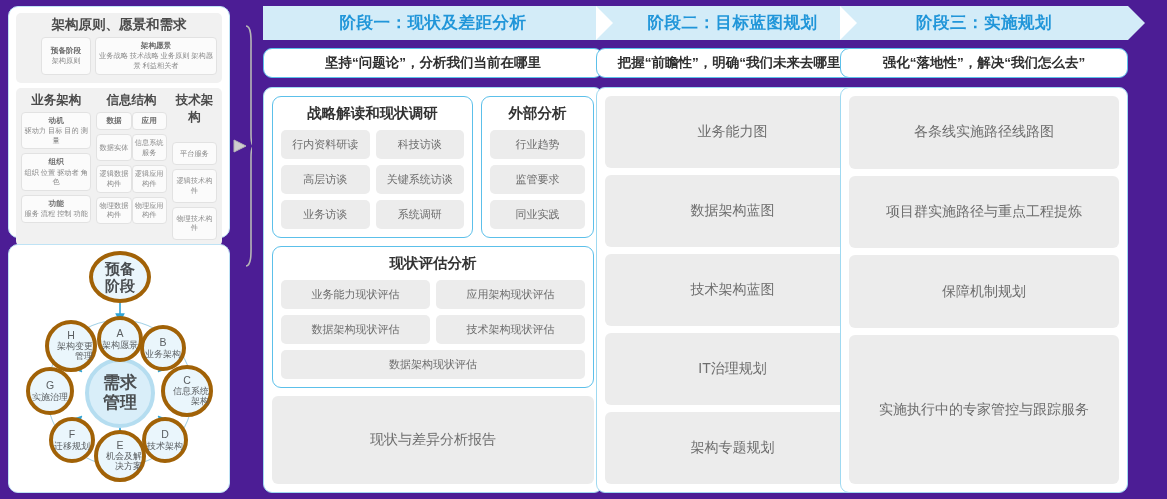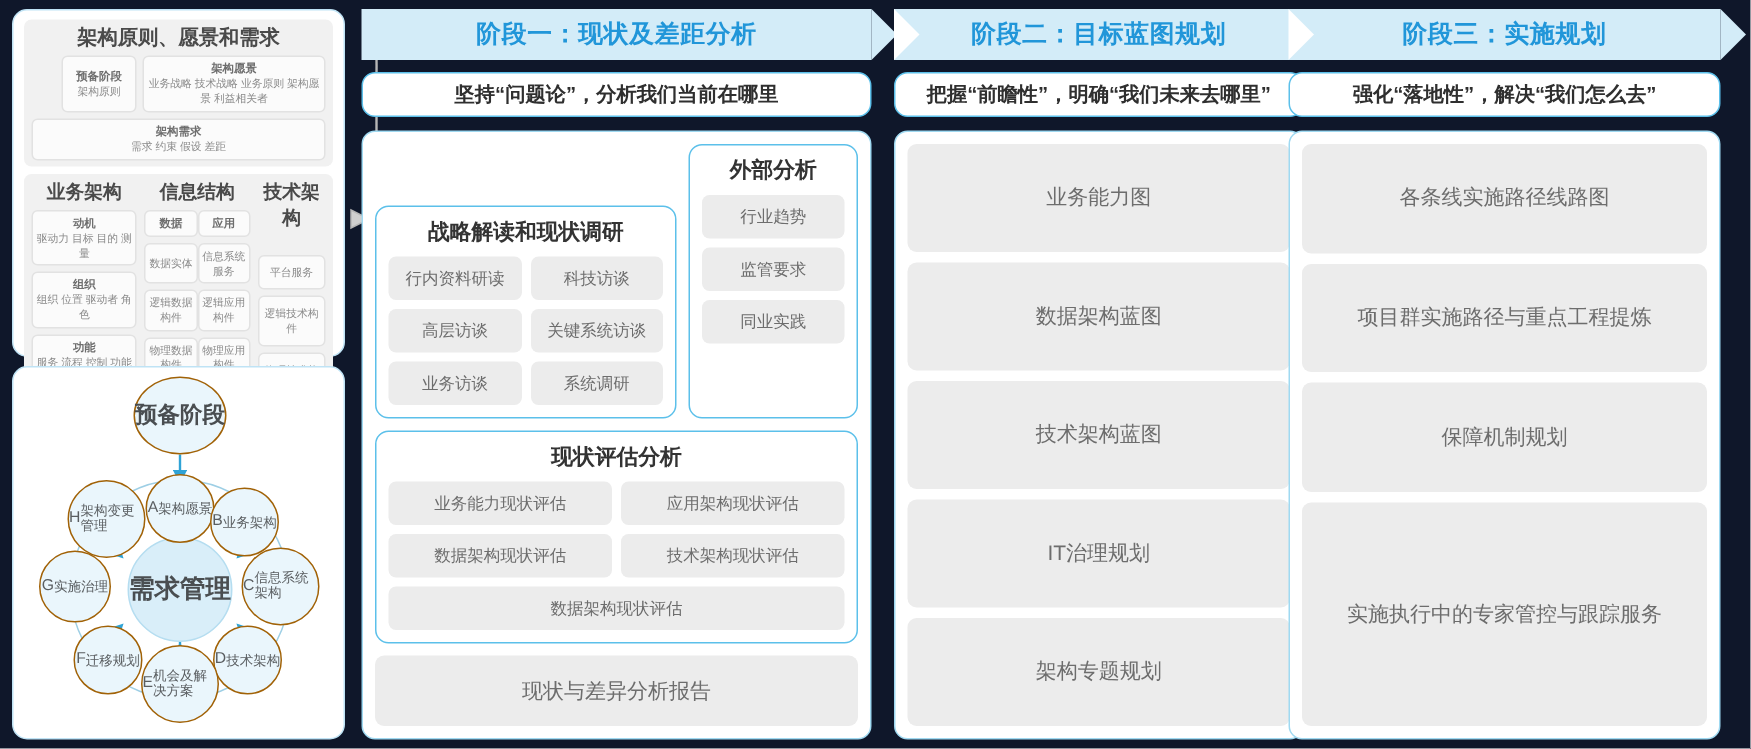--- a/index.html
+++ b/index.html
@@ -7,21 +7,21 @@
   html, body {
     margin: 0; padding: 0;
     background: #ffffff;
     font-family: "Liberation Sans", "DejaVu Sans", sans-serif;
   }
   #root {
     position: relative;
     width: 1167px;
     height: 499px;
     overflow: hidden;
-    background: #0f172a;
+    background: #4c1d95;
   }
 
   
   .left-col {
     position: absolute;
     left: 8px; top: 6px;
     width: 222px; height: 487px;
   }
   .left-card {
     background: #fff;
@@ -82,25 +82,25 @@
     display: flex; align-items: center; justify-content: center;
     line-height: 1.1; width: 34px; text-align: center;
   }
 
   
   .circ-wrap { position: absolute; inset: 0; }
   .node {
     position: absolute;
     border-radius: 50%;
     background: #eaf6fc;
-    border: 1px solid #a16207;
-    display: flex; flex-direction: row;
+    border: 4px solid #a16207;
+    display: flex; flex-direction: column;
     align-items: center; justify-content: center;
     color: #4f5356;
-    text-align: left;
+    text-align: right;
     line-height: 1.12;
   }
   .node .lt { font-size: 10.5px; color: #5a5e61; }
   .node .lb { font-size: 9px; color: #5a5e61; }
   .node-center {
     background: #d9eef9;
     border-color: #b5ddf0;
     font-weight: bold;
     color: #4a4e51;
     font-size: 17px;
@@ -110,23 +110,23 @@
 
   
   .brace { position: absolute; left: 218px; top: 22px; width: 34px; height: 248px; }
 
   
   .phase {
     position: absolute;
     top: 6px;
     height: 487px;
   }
-  .ph1 { left: 241px; width: 340px; }
+  .ph1 { left: 263px; width: 340px; }
   .ph2 { left: 596px; width: 273px; }
-  .ph3 { left: 859px; width: 288px; }
+  .ph3 { left: 840px; width: 288px; }
 
   .ph-head {
     position: relative;
     height: 34px;
     display: flex; align-items: center; justify-content: center;
   }
   .ph-head .band {
     position: absolute; inset: 0;
     background: #d3ecf8;
   }
@@ -245,24 +245,20 @@
           <div class="box" style="width:50px;display:flex;flex-direction:column;justify-content:center;">
             <b>预备阶段</b>
             <span>架构原则</span>
           </div>
           <div class="box" style="flex:1;">
             <b>架构愿景</b>
             <span>业务战略 技术战略 业务原则 架构愿景 利益相关者</span>
           </div>
         </div>
 
-        <div class="box">
-          <b>架构需求</b>
-          <span>需求  约束  假设  差距</span>
-        </div>
       </div>
 
       <div class="grp tri-cols" style="padding-bottom:6px;">
 
         <div class="tri-col wide">
           <div class="sub-head">业务架构</div>
           <div class="stack">
             <div class="box">
               <b>动机</b>
               <span>驱动力 目标 目的 测量</span>
@@ -422,21 +418,21 @@
   <div class="phase ph1">
     <div class="ph-head">
       <div class="band"></div>
       <div class="ttl">阶段一：现状及差距分析</div>
     </div>
     <div class="ph-sub">坚持“问题论”，分析我们当前在哪里</div>
 
     <div class="ph-body">
       <div class="p1-top" style="flex:0 0 132px;">
 
-        <div class="inner-card" style="flex:1.93;margin-top:41px;">
+        <div class="inner-card" style="flex:1.93;">
           <div class="inner-title">战略解读和现状调研</div>
           <div class="chip-grid2">
             <div class="chip">行内资料研读</div>
             <div class="chip">科技访谈</div>
             <div class="chip">高层访谈</div>
             <div class="chip">关键系统访谈</div>
             <div class="chip">业务访谈</div>
             <div class="chip">系统调研</div>
           </div>
         </div>

